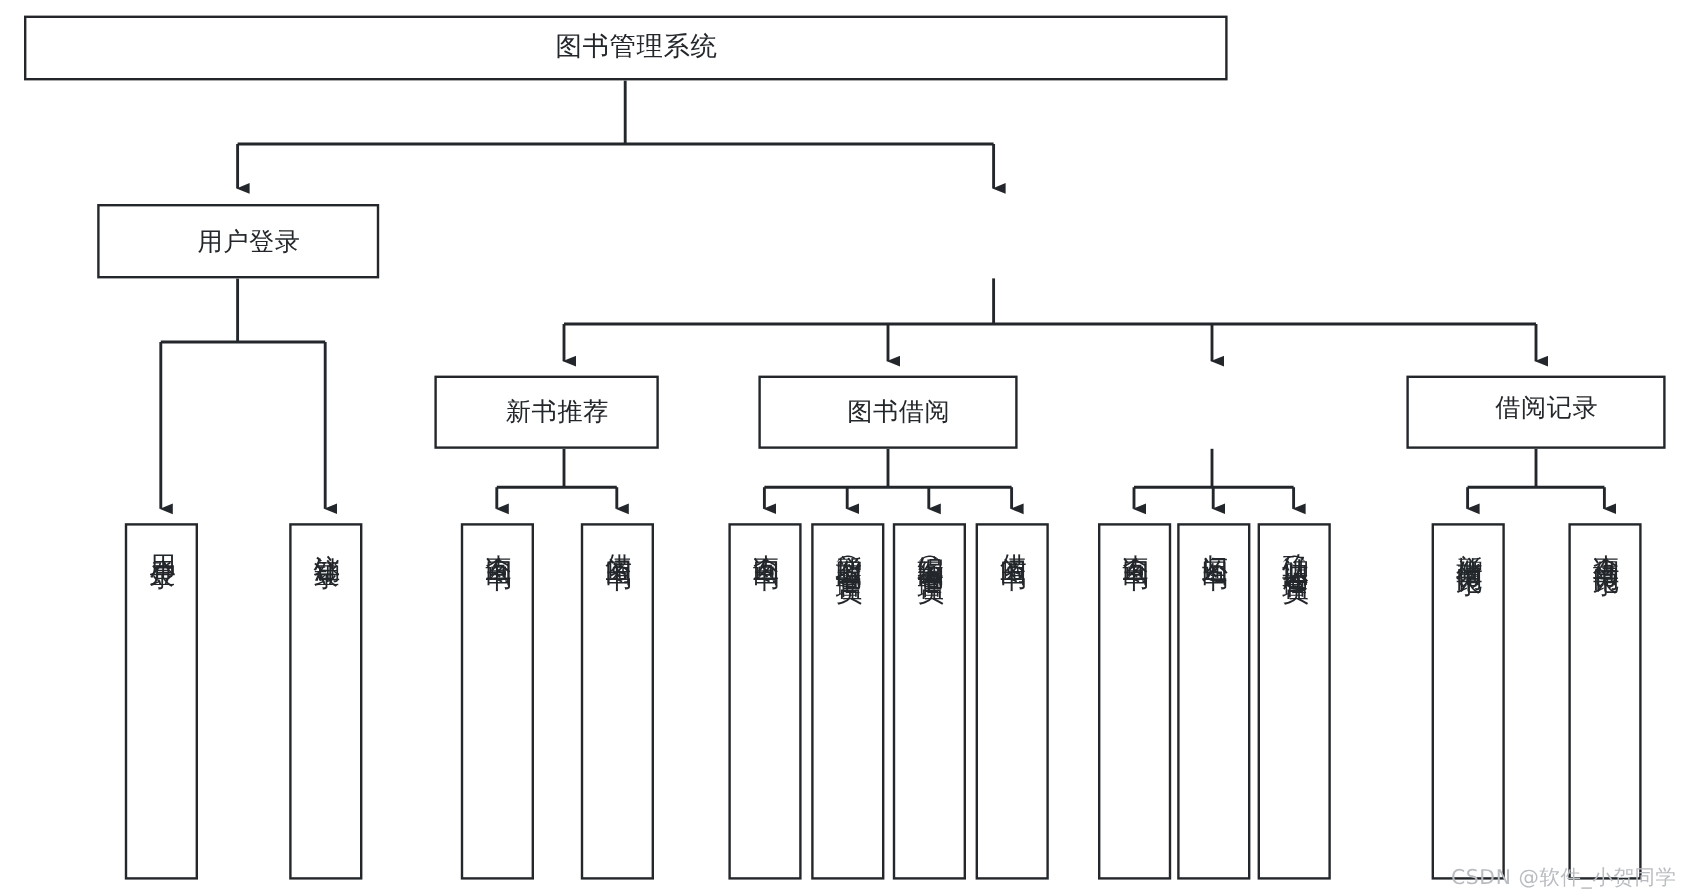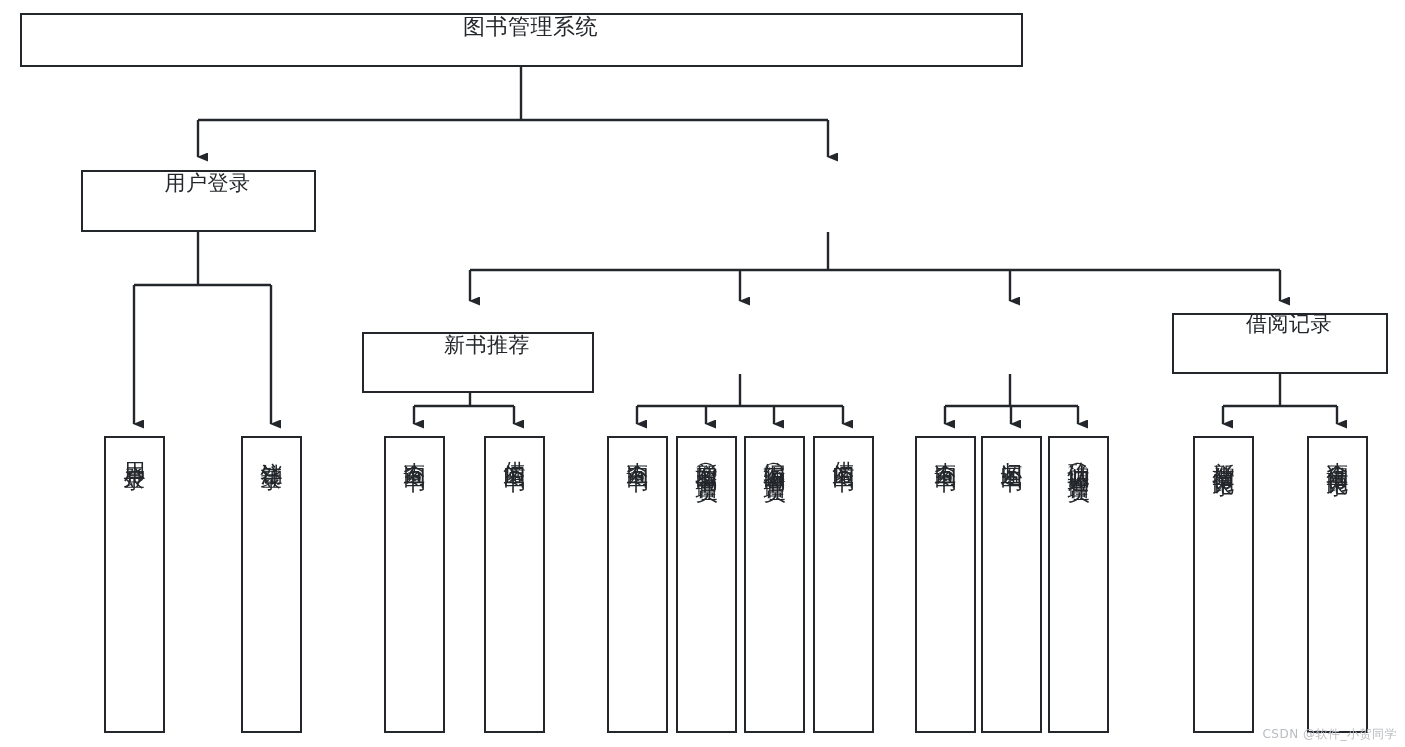--- a/index.html
+++ b/index.html
@@ -10,20 +10,21 @@
     overflow:hidden;
     position:relative;
   }
   #diagram{position:absolute;left:0;top:0;width:1405px;height:747px;}
   .node{
     position:absolute;
     box-sizing:border-box;
     background:#ffffff;
     border:2px solid #23272b;
     display:flex;
+    align-items:center;
     justify-content:center;
     color:#23272b;
     padding-left:18px;
   }
   .node .label{
     display:block;
     text-align:center;
     line-height:1.08;
     white-space:nowrap;
   }
@@ -36,21 +37,21 @@
     writing-mode:vertical-rl;
     text-orientation:upright;
     font-size:22px;
     letter-spacing:3px;
     line-height:1.0;
     margin:0 auto;
   }
   .watermark{
     position:absolute;
     right:8px;bottom:4px;
-    font-size:12px;
+    font-size:17px;
     color:#b9bcc0;
     white-space:nowrap;
     letter-spacing:0.5px;
   }
   svg{position:absolute;left:0;top:0;pointer-events:none;}
 </style>
 </head>
 <body>
 
 <div id="diagram">
@@ -106,22 +107,25 @@
   </svg>
 
   <div class="node h-node root" style="left:20px;top:13px;width:1003px;height:54px;">
     <span class="label">图书管理系统</span>
   </div>
 
   <div class="node h-node" style="left:81px;top:170px;width:235px;height:62px;">
     <span class="label">用户登录</span>
   </div>
 
-  <div class="node h-node" style="left:362px;top:332px;width:232px;height:61px;">
+  <div class="node h-node" style="left:362px;top:313px;width:187px;height:61px;">
     <span class="label">新书推荐</span>
+  </div>
+  <div class="node h-node" style="left:632px;top:313px;width:216px;height:61px;">
+    <span class="label">图书借阅</span>
   </div>
   <div class="node h-node" style="left:1172px;top:313px;width:216px;height:61px;font-family:Liberation Mono, monospace;">
     <span class="label">借阅记录</span>
   </div>
 
   <div class="node v-node" style="left:104px;top:436px;width:61px;height:297px;">
     <span class="label">用户登录</span>
   </div>
   <div class="node v-node" style="left:241px;top:436px;width:61px;height:297px;">
     <span class="label">注销登录</span>

